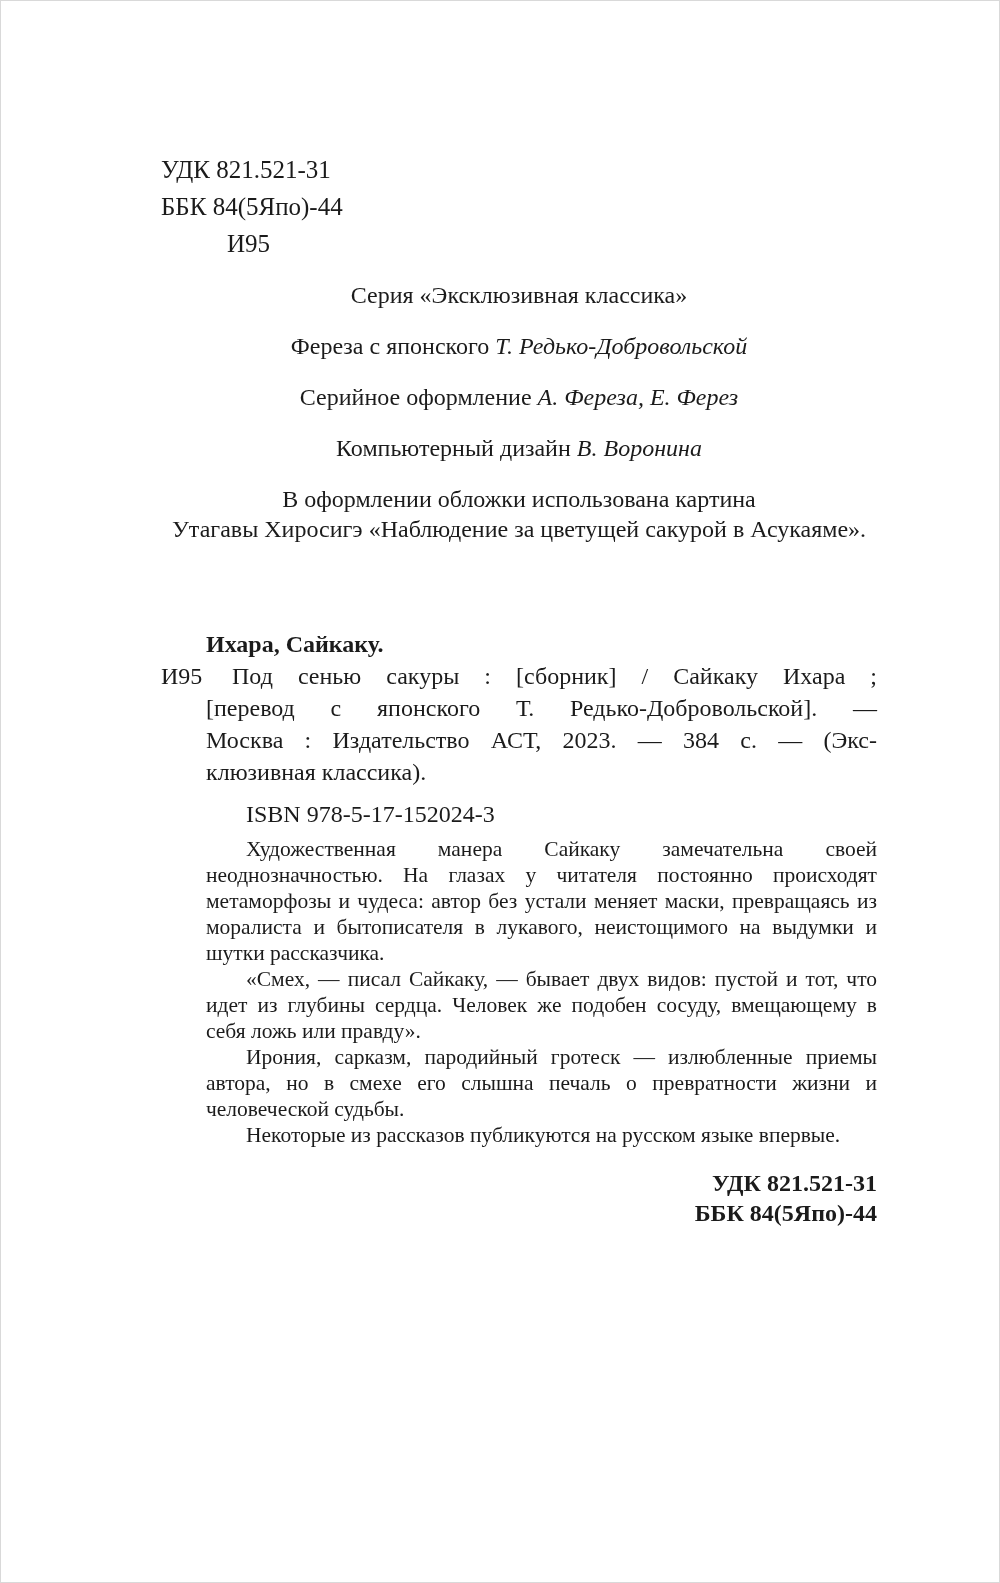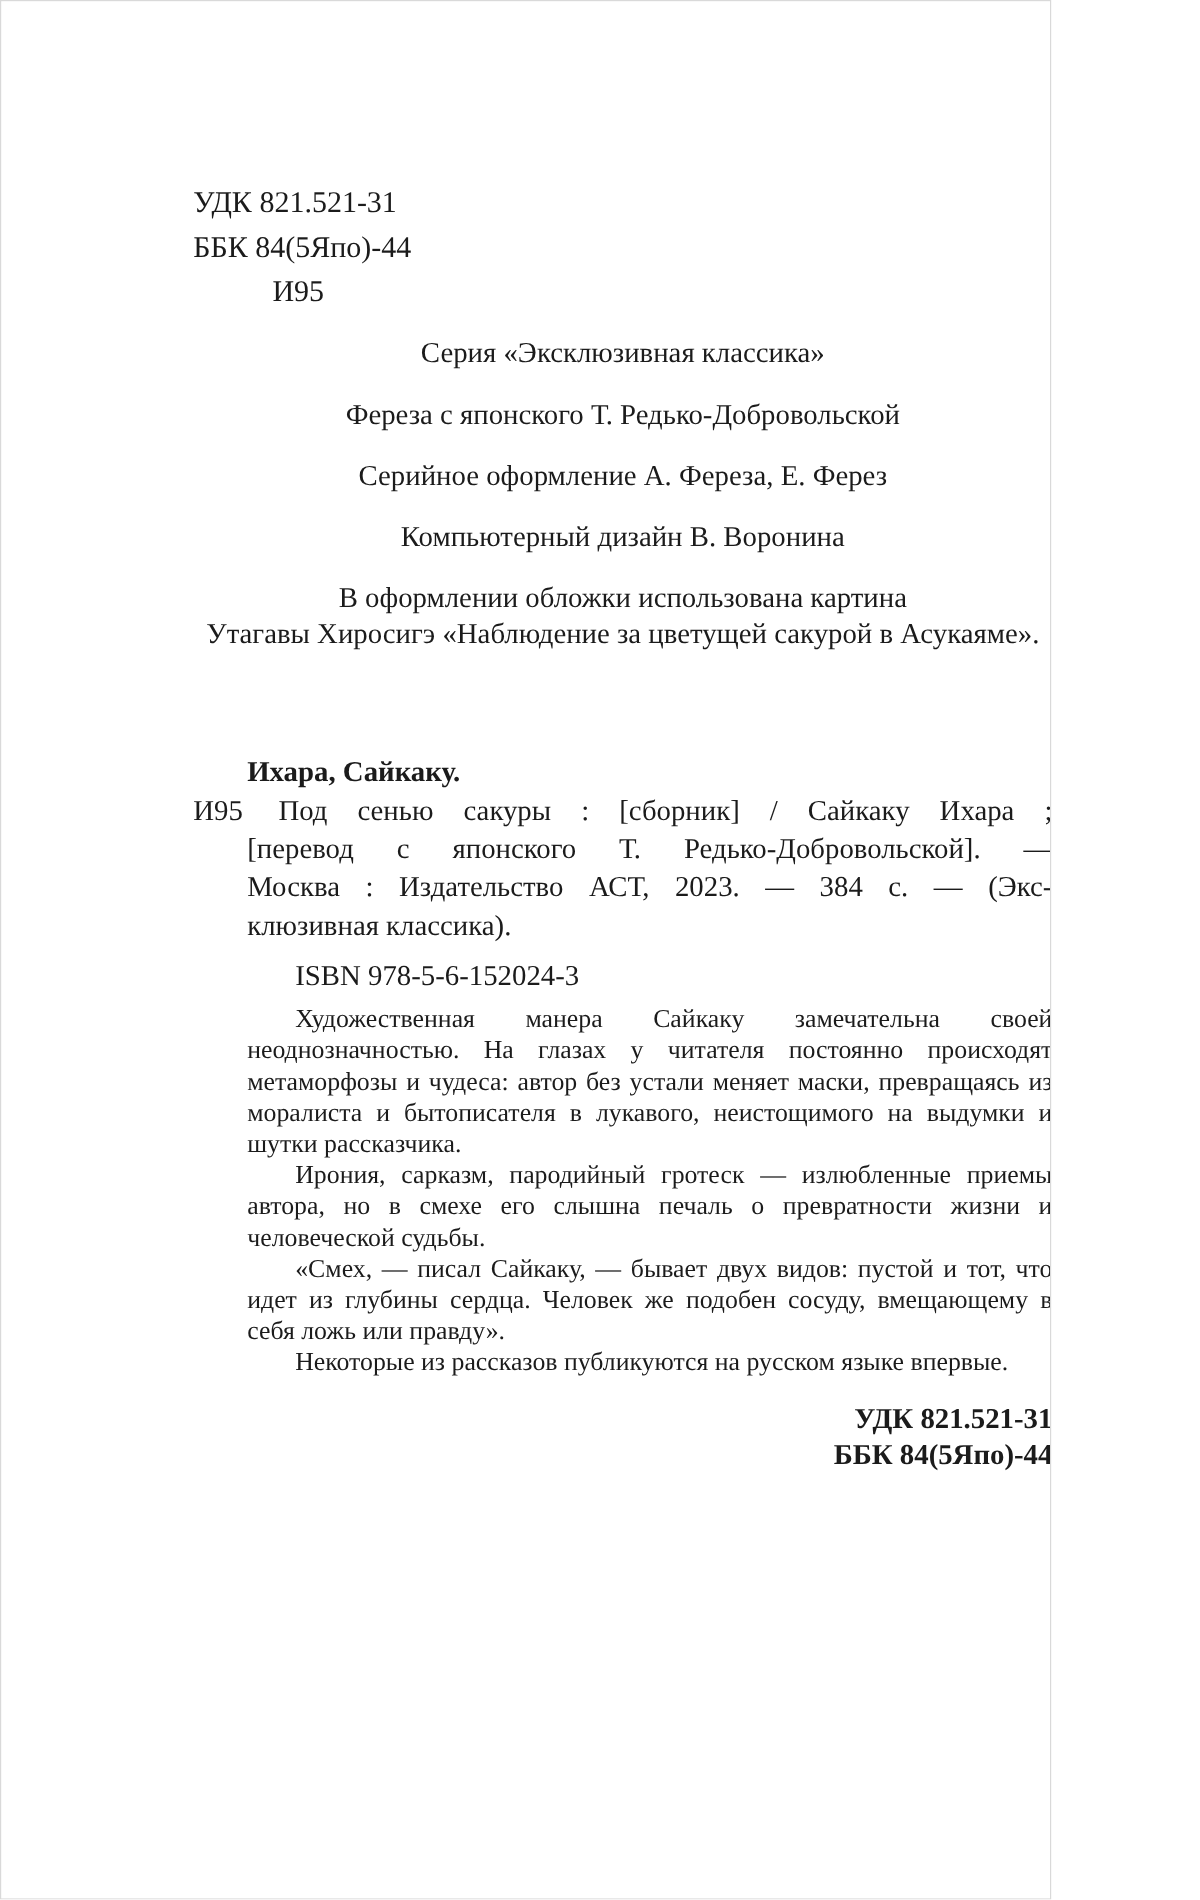--- a/index.html
+++ b/index.html
@@ -1,19 +1,19 @@
 <!DOCTYPE html>
 <html lang="ru"><head>
 <meta charset="utf-8">
 <style>
   * { margin: 0; padding: 0; box-sizing: border-box; }
   html, body { background: #ffffff; }
   .page {
     position: relative;
-    width: 876px;
+    width: 1000px;
     height: 1583px;
     background: #ffffff;
     color: #1b1b1b;
     font-family: "Liberation Serif", "DejaVu Serif", serif;
     border: 1px solid #d9d9d9;
     overflow: hidden;
   }
   .content {
     position: absolute;
     left: 160px;
@@ -24,21 +24,21 @@
   
   .top-codes { font-size: 25px; line-height: 37px; }
   .top-codes .author-sign { padding-left: 66px; }
 
   
   .center-block { text-align: center; font-size: 24px; line-height: 30px; }
   .center-block .row { margin-top: 21px; }
   .center-block .row.first { margin-top: 18px; }
   .center-block .cover-note { margin-top: 21px; }
   .center-block .cover-note div { line-height: 30px; }
-  .ital { }
+  .ital { font-style: italic; }
 
   
   .bib { margin-top: 84px; font-size: 24px; line-height: 32px; }
   .bib-author { padding-left: 45px; font-weight: bold; }
   .bib-entry { position: relative; padding-left: 45px; }
   .bib-code { position: absolute; left: 0; top: 0; }
   .bib-line { text-align: justify; text-align-last: justify; }
   .bib-line.first { text-indent: 26px; }
   .bib-line.last { text-align-last: left; }
   .isbn { margin-top: 10px; padding-left: 85px; }
@@ -101,27 +101,27 @@
 
     <div class="bib">
       <div class="bib-author">Ихара, Сайкаку.</div>
       <div class="bib-entry">
         <span class="bib-code">И95</span>
         <div class="bib-line first">Под сенью сакуры : [сборник] / Сайкаку Ихара ;</div>
         <div class="bib-line">[перевод с японского Т. Редько-Добровольской]. —</div>
         <div class="bib-line">Москва : Издательство АСТ, 2023. — 384 с. — (Экс-</div>
         <div class="bib-line last">клюзивная классика).</div>
       </div>
-      <div class="isbn">ISBN 978-5-6-152024-3</div>
+      <div class="isbn">ISBN 978-5-17-152024-3</div>
     </div>
 
     <div class="annotation">
       <p>Художественная манера Сайкаку замечательна своей неоднозначностью. На глазах у читателя постоянно происходят метаморфозы и чудеса: автор без устали меняет маски, превращаясь из моралиста и бытописателя в лукавого, неистощимого на выдумки и шутки рассказчика.</p>
+      <p>«Смех, — писал Сайкаку, — бывает двух видов: пустой и тот, что идет из глубины сердца. Человек же подобен сосуду, вмещающему в себя ложь или правду».</p>
       <p>Ирония, сарказм, пародийный гротеск — излюбленные приемы автора, но в смехе его слышна печаль о превратности жизни и человеческой судьбы.</p>
-      <p>«Смех, — писал Сайкаку, — бывает двух видов: пустой и тот, что идет из глубины сердца. Человек же подобен сосуду, вмещающему в себя ложь или правду».</p>
       <p>Некоторые из рассказов публикуются на русском языке впервые.</p>
     </div>
 
     <div class="bottom-codes">
       <div>УДК 821.521-31</div>
       <div>ББК 84(5Япо)-44</div>
     </div>
 
 
   </div>

